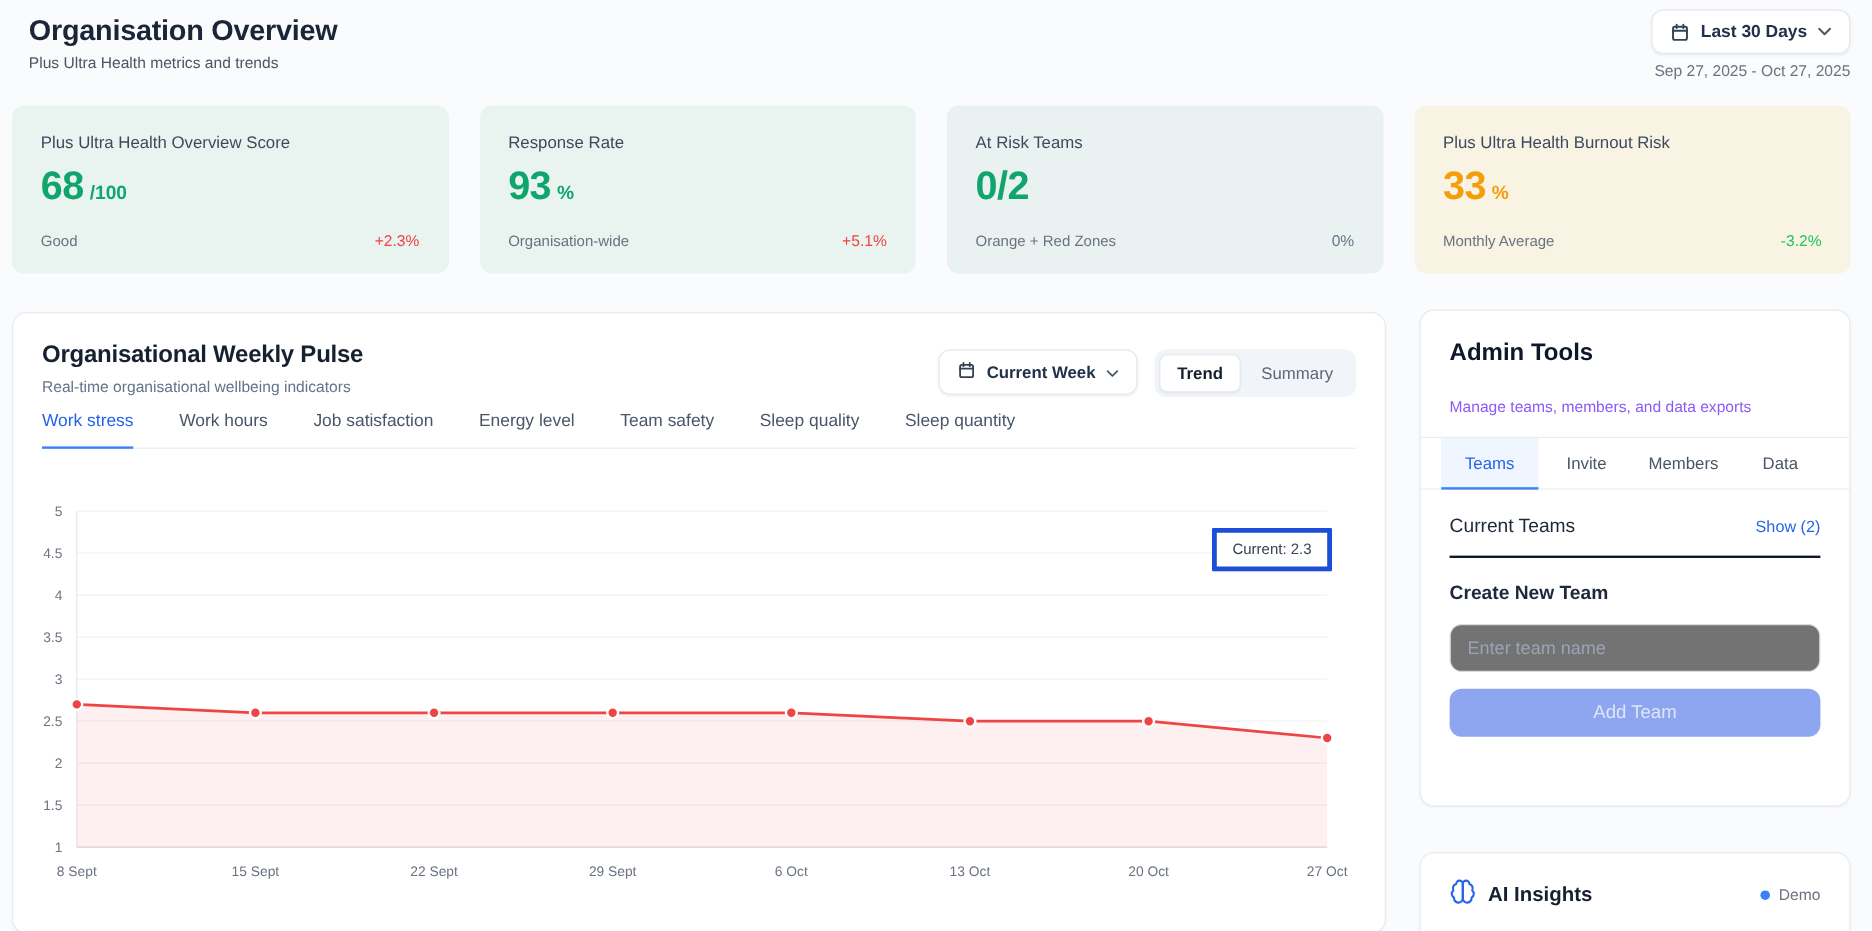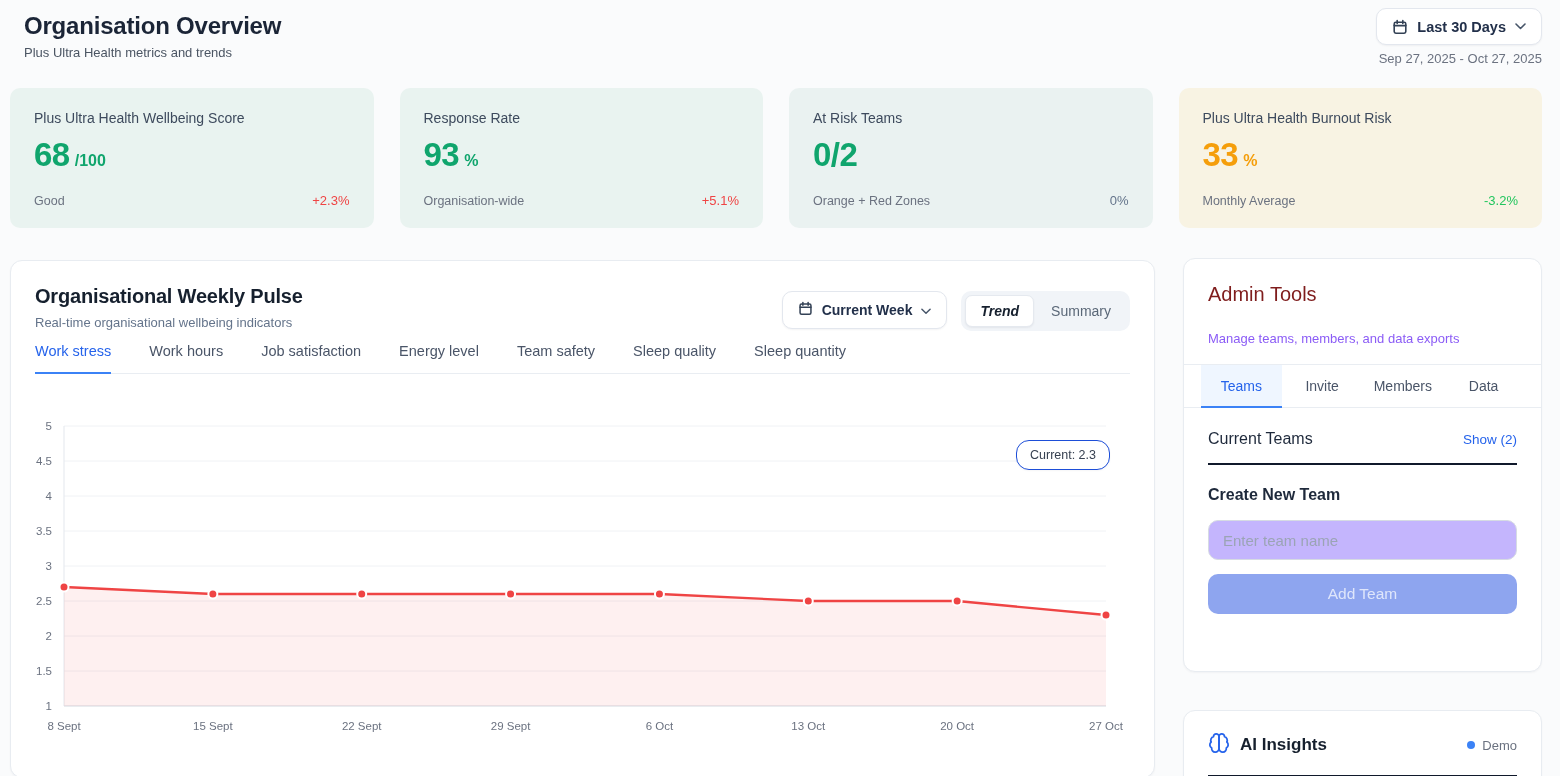--- a/index.html
+++ b/index.html
@@ -49,53 +49,53 @@
   .pulse-subtitle { margin-top: 7px; font-size: 13px; color: #64748b; }
   .pulse-controls { display: flex; gap: 14px; margin-top: 6px; }
   .week-btn {
     height: 38px; display: flex; align-items: center; gap: 9px; padding: 0 15px;
     background: #fff; border: 1px solid #e3e7ee; border-radius: 10px;
     box-shadow: 0 1px 2px rgba(16,24,40,.05); cursor: pointer;
     font-size: 14px; font-weight: 600; color: #22304a;
   }
   .segmented { height: 40px; display: flex; align-items: center; gap: 2px; background: #f1f4f8; border-radius: 10px; padding: 4px; }
   .seg-item { padding: 7px 14px; font-size: 14px; color: #5b6878; border-radius: 7px; cursor: pointer; border: 1px solid transparent; }
-  .seg-item.active { background: #fff; color: #16202e; font-weight: 600; border-color: #e5e9ef; box-shadow: 0 1px 2px rgba(16,24,40,.06); font-style: italic; }
+  .seg-item.active { background: #fff; color: #16202e; font-weight: 600; border-color: #e5e9ef; box-shadow: 0 1px 2px rgba(16,24,40,.06); }
 
   .pulse-tabs { margin-top: 12px; display: flex; gap: 38px; border-bottom: 1px solid #e9edf2; }
   .pulse-tab { padding-bottom: 13px; font-size: 14.5px; color: #4a5568; cursor: pointer; border-bottom: 2px solid transparent; margin-bottom: -1px; }
   .pulse-tab.active { color: var(--accent, #2563eb); border-bottom-color: var(--tab-underline, #3b82f6); font-weight: 500; }
 
   .chart-wrap { position: relative; margin-top: 42px; }
   .chart-wrap svg { display: block; }
   .current-badge {
     position: absolute; top: 24px; right: 20px;
-    background: #fff; border: 1px solid #1d4ed8; border-radius: 13px;
+    background: #fff; border: 4px solid #1d4ed8; border-radius: 1px;
     padding: 7px 13px; font-size: 12.5px; color: #374151;
     box-shadow: 0 1px 2px rgba(16,24,40,.04);
   }
 
   
   .admin-panel { position: absolute; top: 258px; left: 1183px; width: 359px; height: 414px; }
   .admin-header { padding: 24px 24px 18px; border-bottom: 1px solid #e9edf2; }
-  .admin-title { font-size: 20px; font-weight: 400; color: #7f1d1d; }
+  .admin-title { font-size: 20px; font-weight: 700; color: #0f172a; }
   .admin-subtitle { margin-top: 25px; font-size: 13px; color: #8b5cf6; }
   .admin-tabs { display: flex; padding: 0 17px; border-bottom: 1px solid #e9edf2; }
   .admin-tab { flex: 1; text-align: center; padding: 13px 0 12px; font-size: 14px; color: #4a5568; cursor: pointer; border-bottom: 2px solid transparent; margin-bottom: -1px; }
   .admin-tab.active { color: var(--accent, #2563eb); background: #eff6ff; border-bottom-color: var(--tab-underline, #3b82f6); font-weight: 500; }
   .admin-body { padding: 22px 24px; }
   .teams-row { display: flex; justify-content: space-between; align-items: baseline; }
   .teams-heading { font-size: 16px; font-weight: 400; color: #1e293b; }
   .show-link { font-size: 13.5px; color: var(--accent, #2563eb); cursor: pointer; text-decoration: none; }
   .dark-divider { margin-top: 15px; border-top: 2px solid #10192b; }
   .create-heading { margin-top: 21px; font-size: 16px; font-weight: 700; color: #1e293b; }
   .team-input {
     margin-top: 16px; width: 100%; height: 40px; border: 1px solid #d6dbe3; border-radius: 10px;
     padding: 0 14px; font-size: 15px; color: #1e293b; font-family: "Liberation Sans", sans-serif;
-    background: #c4b5fd; outline: none;
+    background: #737373; outline: none;
   }
   .team-input::placeholder { color: #9ba4b5; }
   .add-team-btn {
     margin-top: 14px; width: 100%; height: 40px; border: none; border-radius: 10px;
     background: #8ea5ef; color: #dfe6fb; font-size: 15.5px; font-family: "Liberation Sans", sans-serif;
     cursor: pointer;
   }
 
   
   .ai-panel { position: absolute; top: 710px; left: 1183px; width: 359px; height: 150px; padding: 21px 24px; }
@@ -128,21 +128,21 @@
       <svg width="11" height="7" viewBox="0 0 11 7" fill="none" stroke="#475569" stroke-width="1.6" stroke-linecap="round" stroke-linejoin="round">
         <path d="M1 1l4.5 4.5L10 1"></path>
       </svg>
     </span>
   </button>
   <div class="date-range-text">Sep 27, 2025 - Oct 27, 2025</div>
 </header>
 
 <section class="cards-row">
   <div class="card" style="background: rgb(233, 243, 240);">
-    <div class="card-title">Plus Ultra Health Wellbeing Score</div>
+    <div class="card-title">Plus Ultra Health Overview Score</div>
     <div class="card-value-row" style="color: rgb(16, 165, 109);">
       <span class="card-value">68</span>
       <span class="card-suffix">/100</span>
     </div>
     <div class="card-bottom">
       <span class="card-label">Good</span>
       <span class="card-delta" style="color: rgb(239, 68, 68);">+2.3%</span>
     </div>
   </div>
   <div class="card" style="background: rgb(233, 243, 240);">

